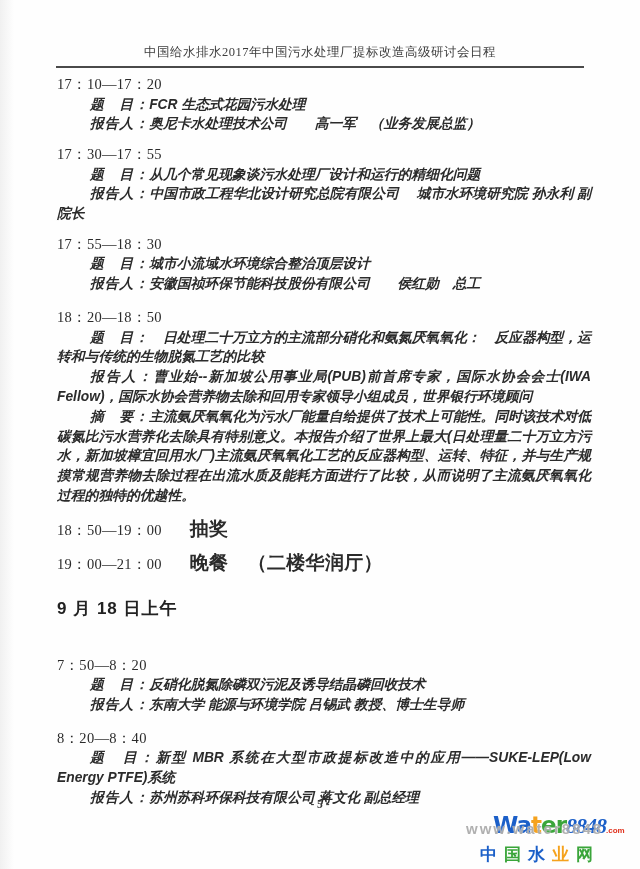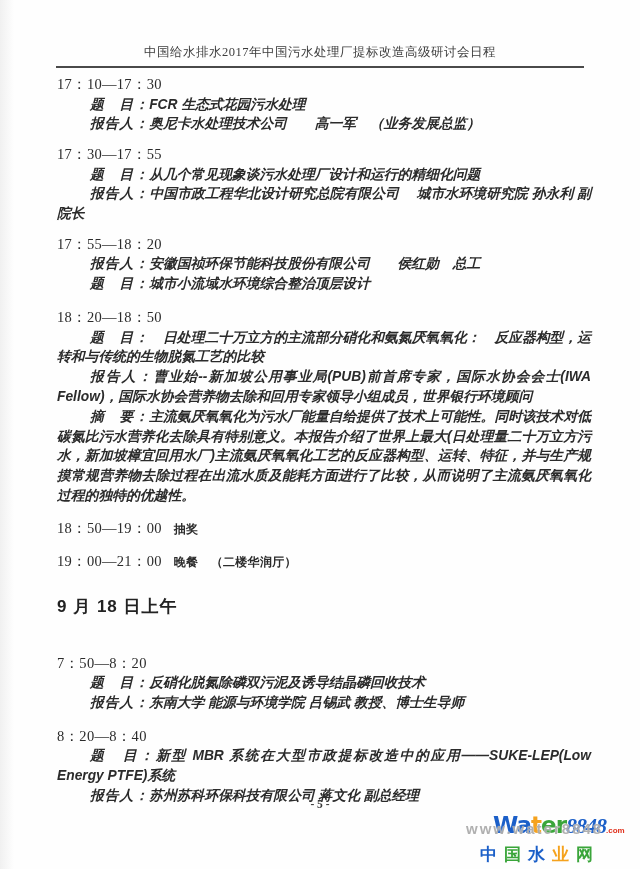--- a/index.html
+++ b/index.html
@@ -53,22 +53,22 @@
     text-align: justify;
     font-style: italic;
   }
   .lbl { letter-spacing: 1px; }
   .session { margin-bottom: 11px; }
   .session.gap-lg { margin-bottom: 14px; }
   .event-line { margin-top: 13px; margin-bottom: 13px; }
   .event-activity {
     font-family: "Liberation Sans", sans-serif;
     font-weight: 600;
-    font-size: 12px;
-    margin-left: 12px;
+    font-size: 19px;
+    margin-left: 28px;
     text-align: right;
   }
   .section-heading {
     margin-top: 22px;
     margin-bottom: 36px;
     font-size: 17px;
     font-weight: 700;
     color: #222;
     font-family: "Liberation Sans", sans-serif;
     letter-spacing: 1px;
@@ -143,35 +143,35 @@
 <div class="page">
 
   <div class="header">
     <div class="header-title">中国给水排水2017年中国污水处理厂提标改造高级研讨会日程</div>
     <div class="header-rule"></div>
   </div>
 
   <div class="content">
 
     <section class="session">
-      <p class="time-line">17：10—17：30</p>
+      <p class="time-line">17：10—17：20</p>
       <p class="body-line"><span class="lbl">题　目：</span><span>FCR 生态式花园污水处理</span></p>
       <p class="body-line"><span class="lbl">报告人：</span><span>奥尼卡水处理技术公司　　高一军　（业务发展总监）</span></p>
     </section>
 
     <section class="session">
       <p class="time-line">17：30—17：55</p>
       <p class="body-line"><span class="lbl">题　目：</span><span>从几个常见现象谈污水处理厂设计和运行的精细化问题</span></p>
       <p class="body-line"><span class="lbl">报告人：</span><span>中国市政工程华北设计研究总院有限公司　 城市水环境研究院 孙永利 副院长</span></p>
     </section>
 
     <section class="session gap-lg">
-      <p class="time-line">17：55—18：20</p>
+      <p class="time-line">17：55—18：30</p>
+      <p class="body-line"><span class="lbl">题　目：</span><span>城市小流域水环境综合整治顶层设计</span></p>
       <p class="body-line"><span class="lbl">报告人：</span><span>安徽国祯环保节能科技股份有限公司　　侯红勋　总工</span></p>
-      <p class="body-line"><span class="lbl">题　目：</span><span>城市小流域水环境综合整治顶层设计</span></p>
     </section>
 
     <section class="session">
       <p class="time-line">18：20—18：50</p>
       <p class="body-line"><span class="lbl">题　目：</span><span>　日处理二十万立方的主流部分硝化和氨氮厌氧氧化：　反应器构型，运转和与传统的生物脱氮工艺的比较</span></p>
       <p class="body-line"><span class="lbl">报告人：</span><span>曹业始--新加坡公用事业局(PUB)前首席专家，国际水协会会士(IWA Fellow)，国际水协会营养物去除和回用专家领导小组成员，世界银行环境顾问</span></p>
       <p class="body-line"><span class="lbl">摘　要：</span><span>主流氨厌氧氧化为污水厂能量自给提供了技术上可能性。同时该技术对低碳氮比污水营养化去除具有特别意义。本报告介绍了世界上最大(日处理量二十万立方污水，新加坡樟宜回用水厂)主流氨厌氧氧化工艺的反应器构型、运转、特征，并与生产规摸常规营养物去除过程在出流水质及能耗方面进行了比较，从而说明了主流氨厌氧氧化过程的独特的优越性。</span></p>
     </section>
 
     <p class="time-line event-line"><span>18：50—19：00</span><span class="event-activity">抽奖</span></p>

